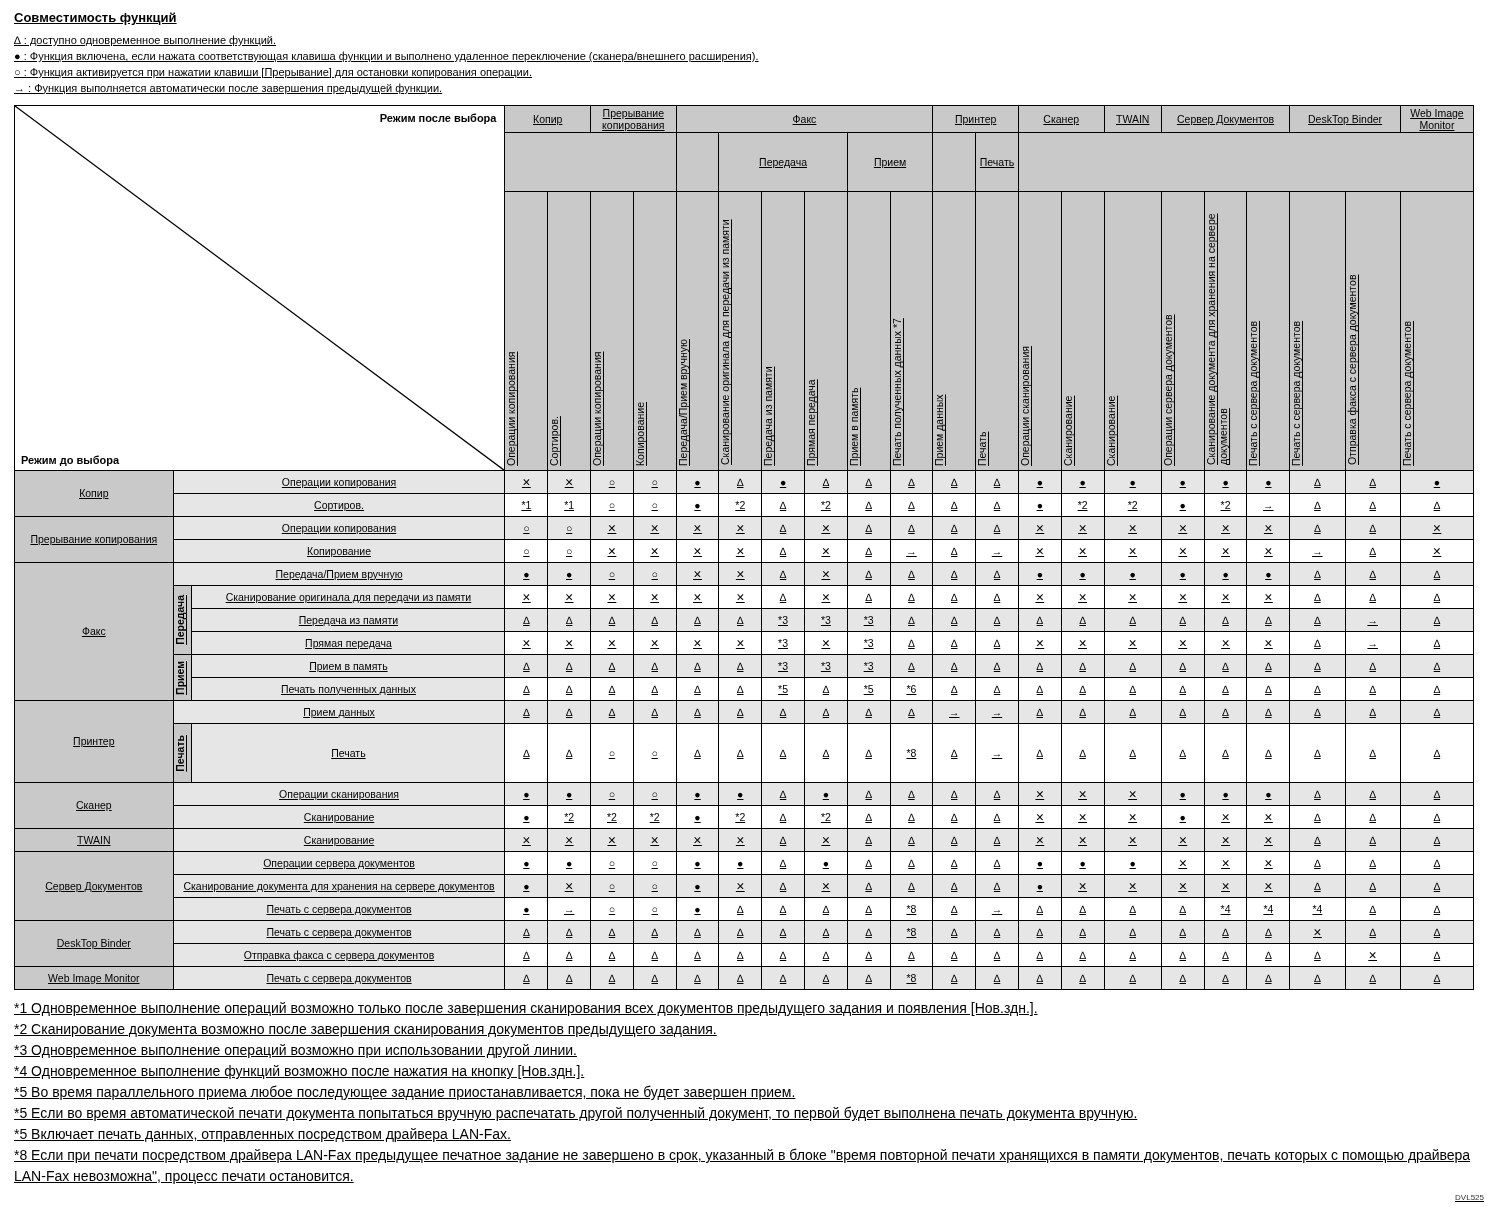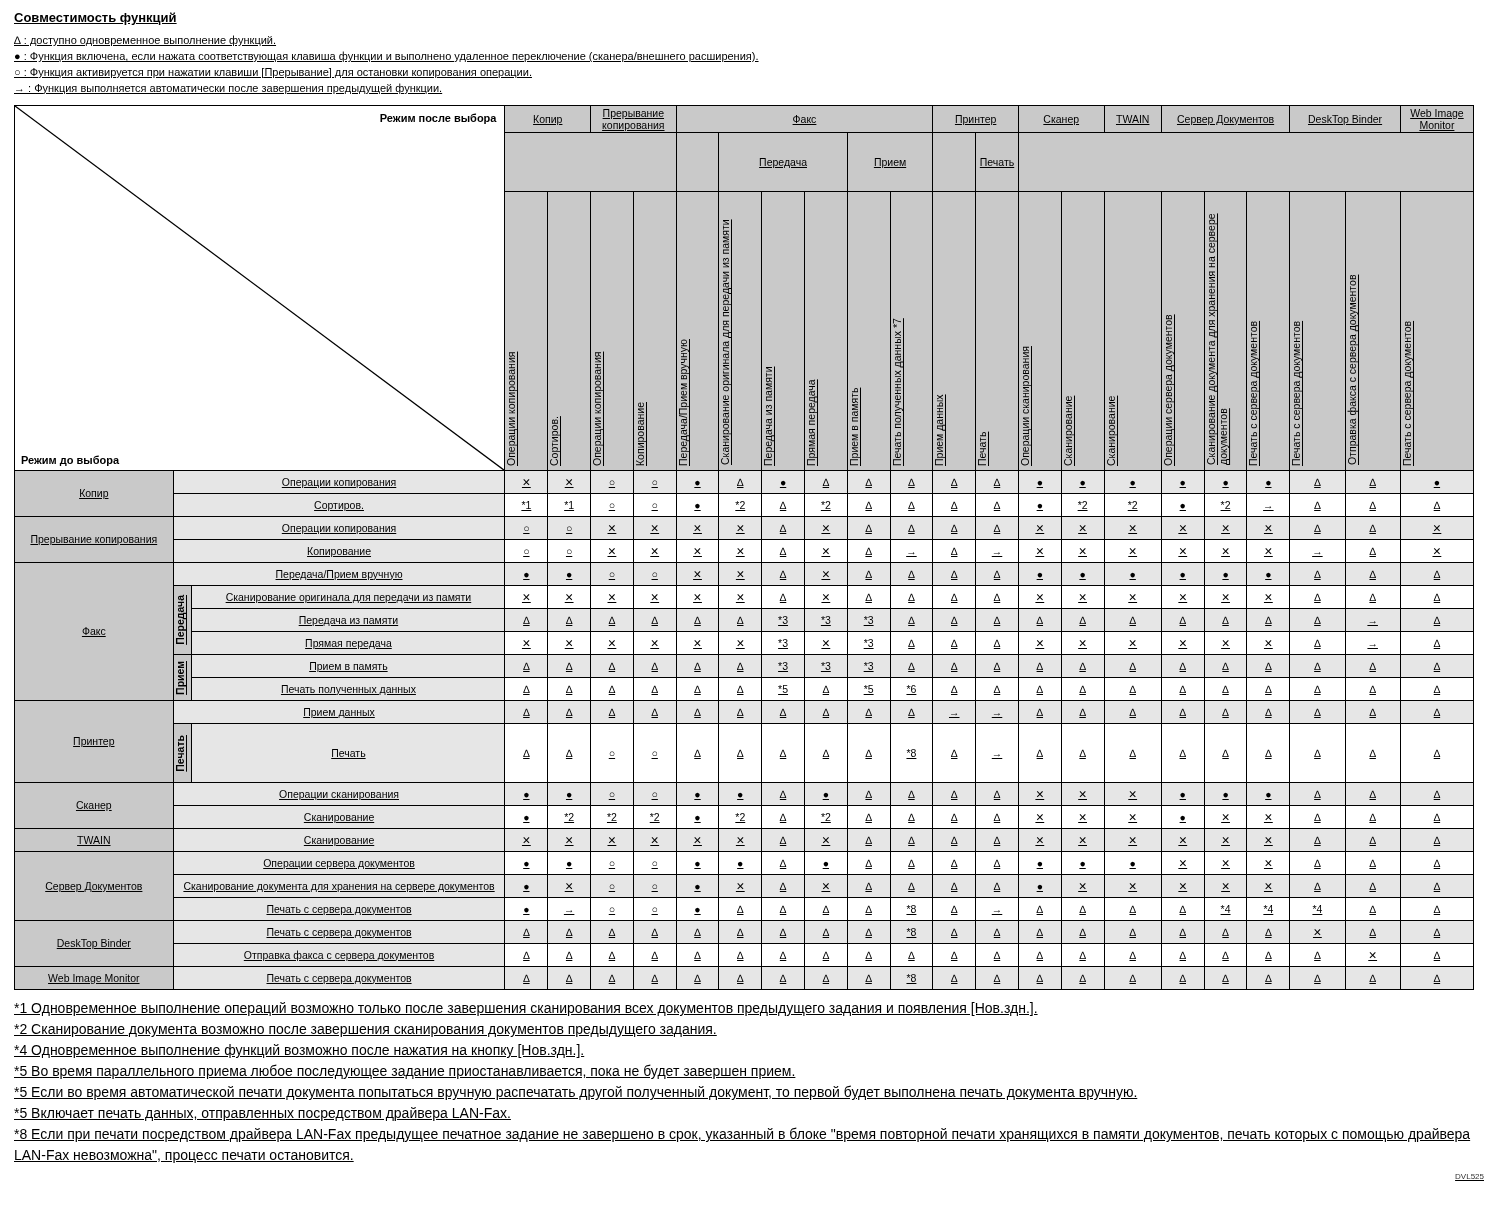--- a/index.html
+++ b/index.html
@@ -724,20 +724,21 @@
           <td class="cell shade">∆</td>
           <td class="cell shade">∆</td>
           <td class="cell shade">∆</td>
         </tr>
       </tbody>
   </table>
 
   <div class="notes">
     <div>*1 Одновременное выполнение операций возможно только после завершения сканирования всех документов предыдущего задания и появления [Нов.здн.].</div>
     <div>*2 Сканирование документа возможно после завершения сканирования документов предыдущего задания.</div>
+    <div>*3 Одновременное выполнение операций возможно при использовании другой линии.</div>
     <div>*4 Одновременное выполнение функций возможно после нажатия на кнопку [Нов.здн.].</div>
     <div>*5 Во время параллельного приема любое последующее задание приостанавливается, пока не будет завершен прием.</div>
     <div>*5 Если во время автоматической печати документа попытаться вручную распечатать другой полученный документ, то первой будет выполнена печать документа вручную.</div>
     <div>*5 Включает печать данных, отправленных посредством драйвера LAN-Fax.</div>
     <div>*8 Если при печати посредством драйвера LAN-Fax предыдущее печатное задание не завершено в срок, указанный в блоке "время повторной печати хранящихся в памяти документов, печать которых с помощью драйвера LAN-Fax невозможна", процесс печати остановится.</div>
   </div>
   <div class="code">DVL525</div>
 </div>
 
 </body></html>

